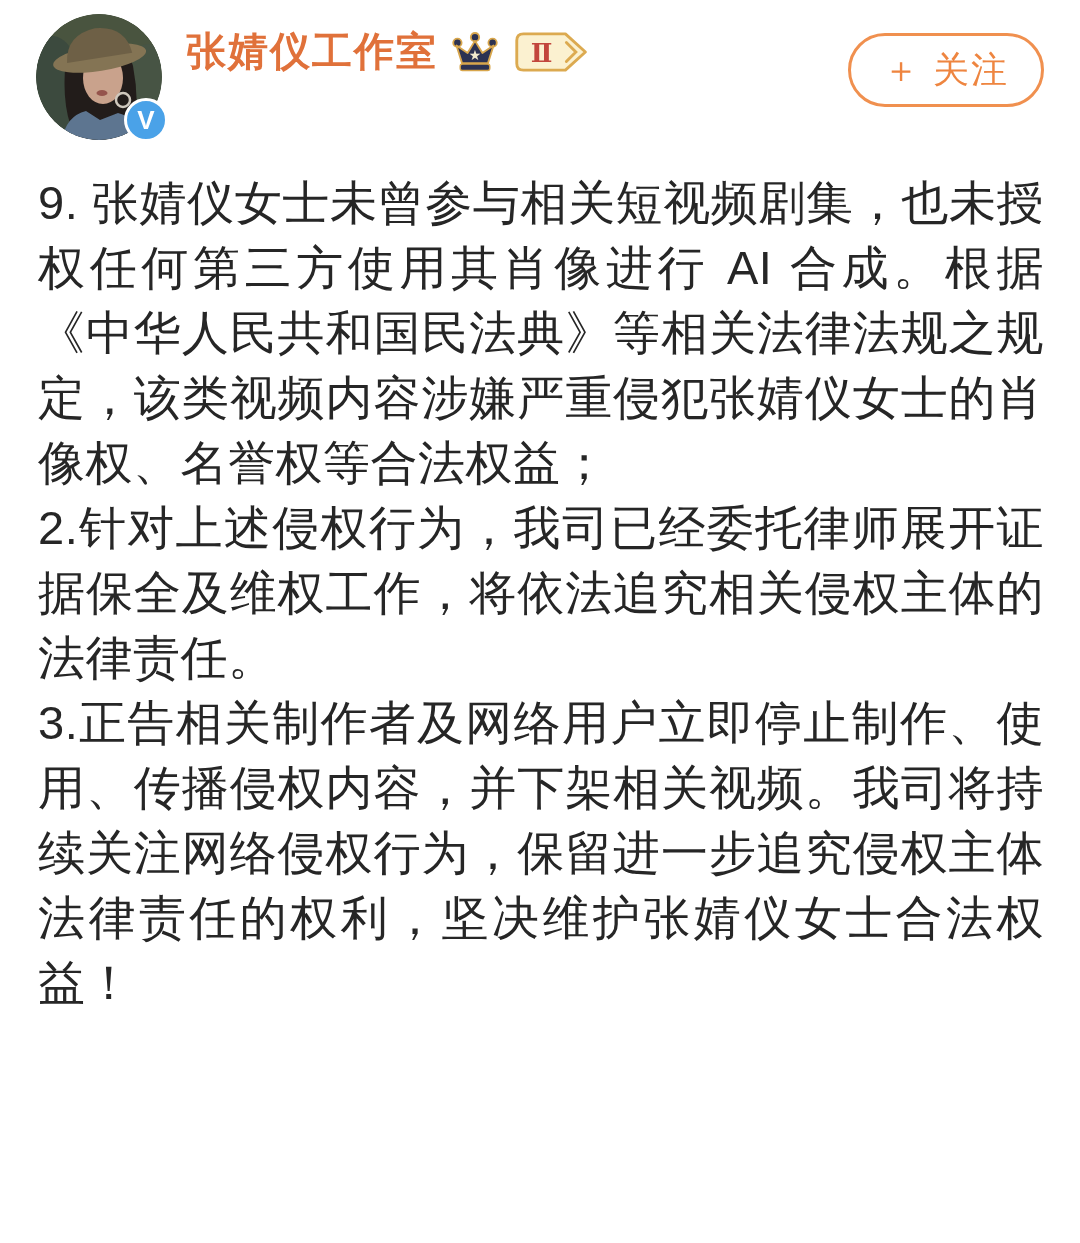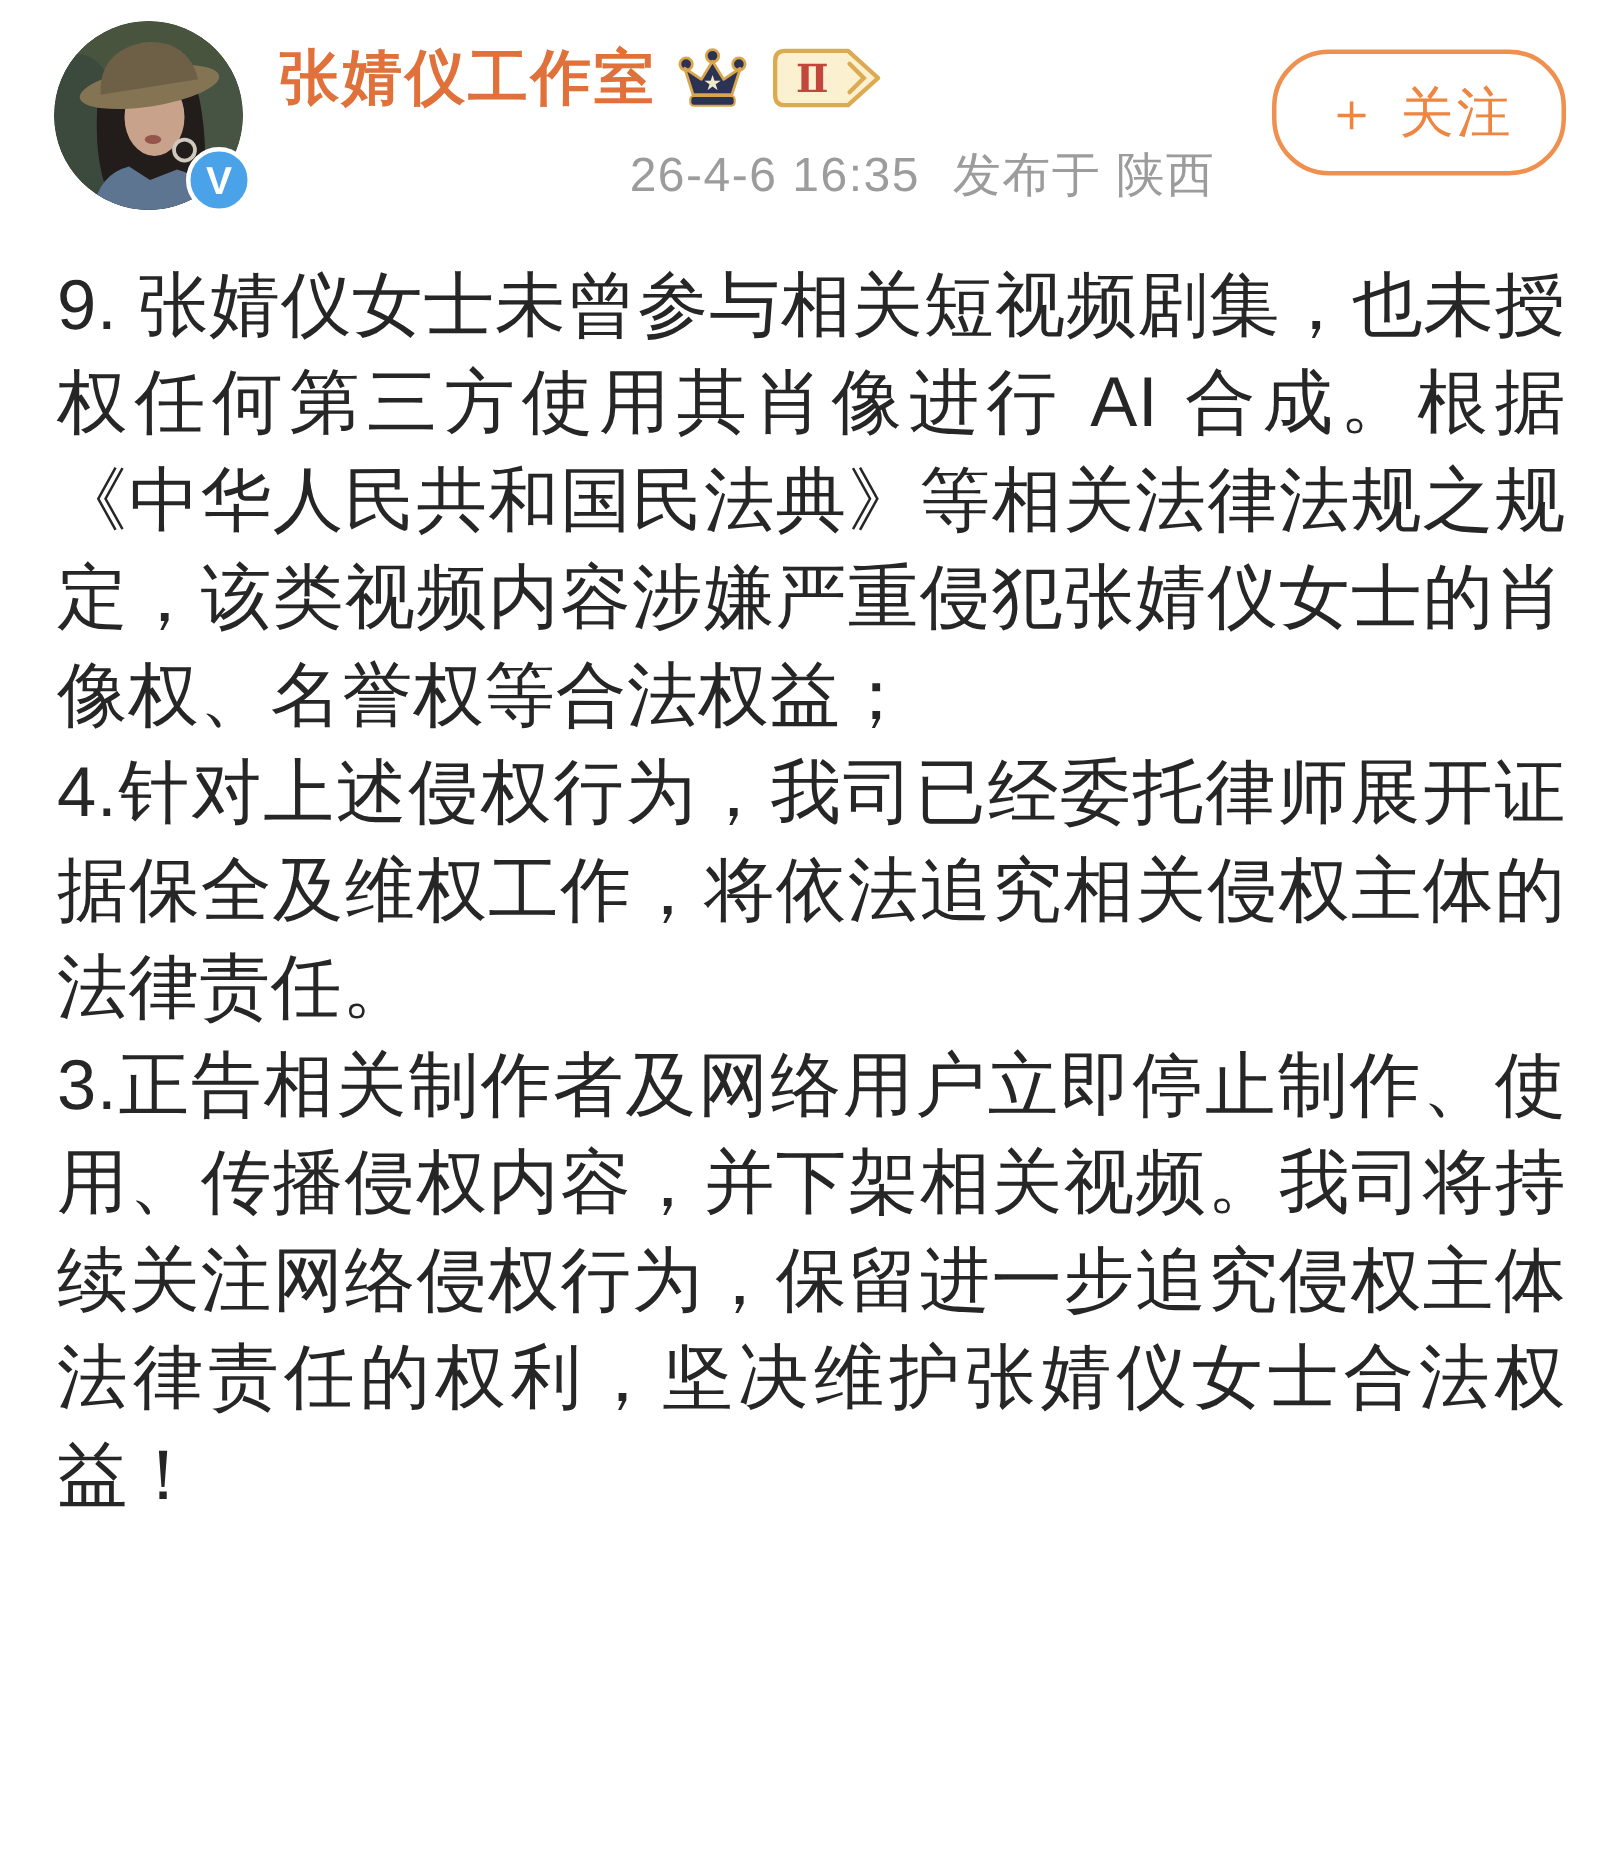--- a/index.html
+++ b/index.html
@@ -20,21 +20,21 @@
   .user-block { margin-left:150px; padding-top:10px;text-align:center; }
   .name-row { display:flex; align-items:center; gap:12px; }
   .username { font-size:40px; font-weight:700; color:#e0713a; letter-spacing:2px; cursor:pointer; }
   .badge { display:inline-block; }
   .badge svg { display:block; }
 
   .time-row { margin-top:16px; font-size:32px; color:#9c9c9c; letter-spacing:1px; }
   .time-row .sep { display:inline-block; width:22px; }
   .time-row .sp  { display:inline-block; width:10px; }
 
-  .follow-btn { position:absolute; right:36px; top:33px; height:84px; min-width:164px; padding:0 32px;
+  .follow-btn { position:absolute; right:36px; top:33px; height:74px; min-width:164px; padding:0 32px;
                 background:#ffffff; border:3px solid #f0904f; border-radius:38px;
                 color:#ee8540; font-size:36px; font-family:inherit; letter-spacing:2px;
                 display:flex; align-items:center; justify-content:center; cursor:pointer; }
 
   
   .body-text { padding:14px 36px 0 38px; font-size:47px; line-height:65px; color:#262626;
                text-align:justify; letter-spacing:0.5px; }
   .body-text p { margin:0; }
 </style>
 </head>
@@ -87,27 +87,24 @@
 
         <span class="badge">
           <svg width="82" height="44" viewBox="0 0 86 46">
             <path d="M12 4 H56 L77 23 L56 42 H12 Q5 42 5 35 V11 Q5 4 12 4 Z" fill="#fbf1d0" stroke="#dcaa50" stroke-width="3" stroke-linejoin="round"></path>
             <path d="M57 13 L67 23 L57 33" fill="none" stroke="#dcaa50" stroke-width="3" stroke-linecap="round"></path>
             <text x="31" y="33" text-anchor="middle" font-size="27" font-weight="bold" font-family="'Liberation Serif','DejaVu Serif',serif" fill="#c2463c">Ⅱ</text>
           </svg>
         </span>
       </div>
 
-      <div class="time-row">
-        <span>26-4-6 16:35</span><span class="sep"></span><span>发布于</span><span class="sp"></span><span>陕西</span>
-      </div>
     </div>
 
     <button class="follow-btn">＋ 关注</button>
   </div>
 
   <div class="body-text">
     <p>9. 张婧仪女士未曾参与相关短视频剧集，也未授权任何第三方使用其肖像进行 AI 合成。根据《中华人民共和国民法典》等相关法律法规之规定，该类视频内容涉嫌严重侵犯张婧仪女士的肖像权、名誉权等合法权益；</p>
-    <p>4.针对上述侵权行为，我司已经委托律师展开证据保全及维权工作，将依法追究相关侵权主体的法律责任。</p>
+    <p>2.针对上述侵权行为，我司已经委托律师展开证据保全及维权工作，将依法追究相关侵权主体的法律责任。</p>
     <p>3.正告相关制作者及网络用户立即停止制作、使用、传播侵权内容，并下架相关视频。我司将持续关注网络侵权行为，保留进一步追究侵权主体法律责任的权利，坚决维护张婧仪女士合法权益！</p>
   </div>
 
 </div>
 
 </body></html>

